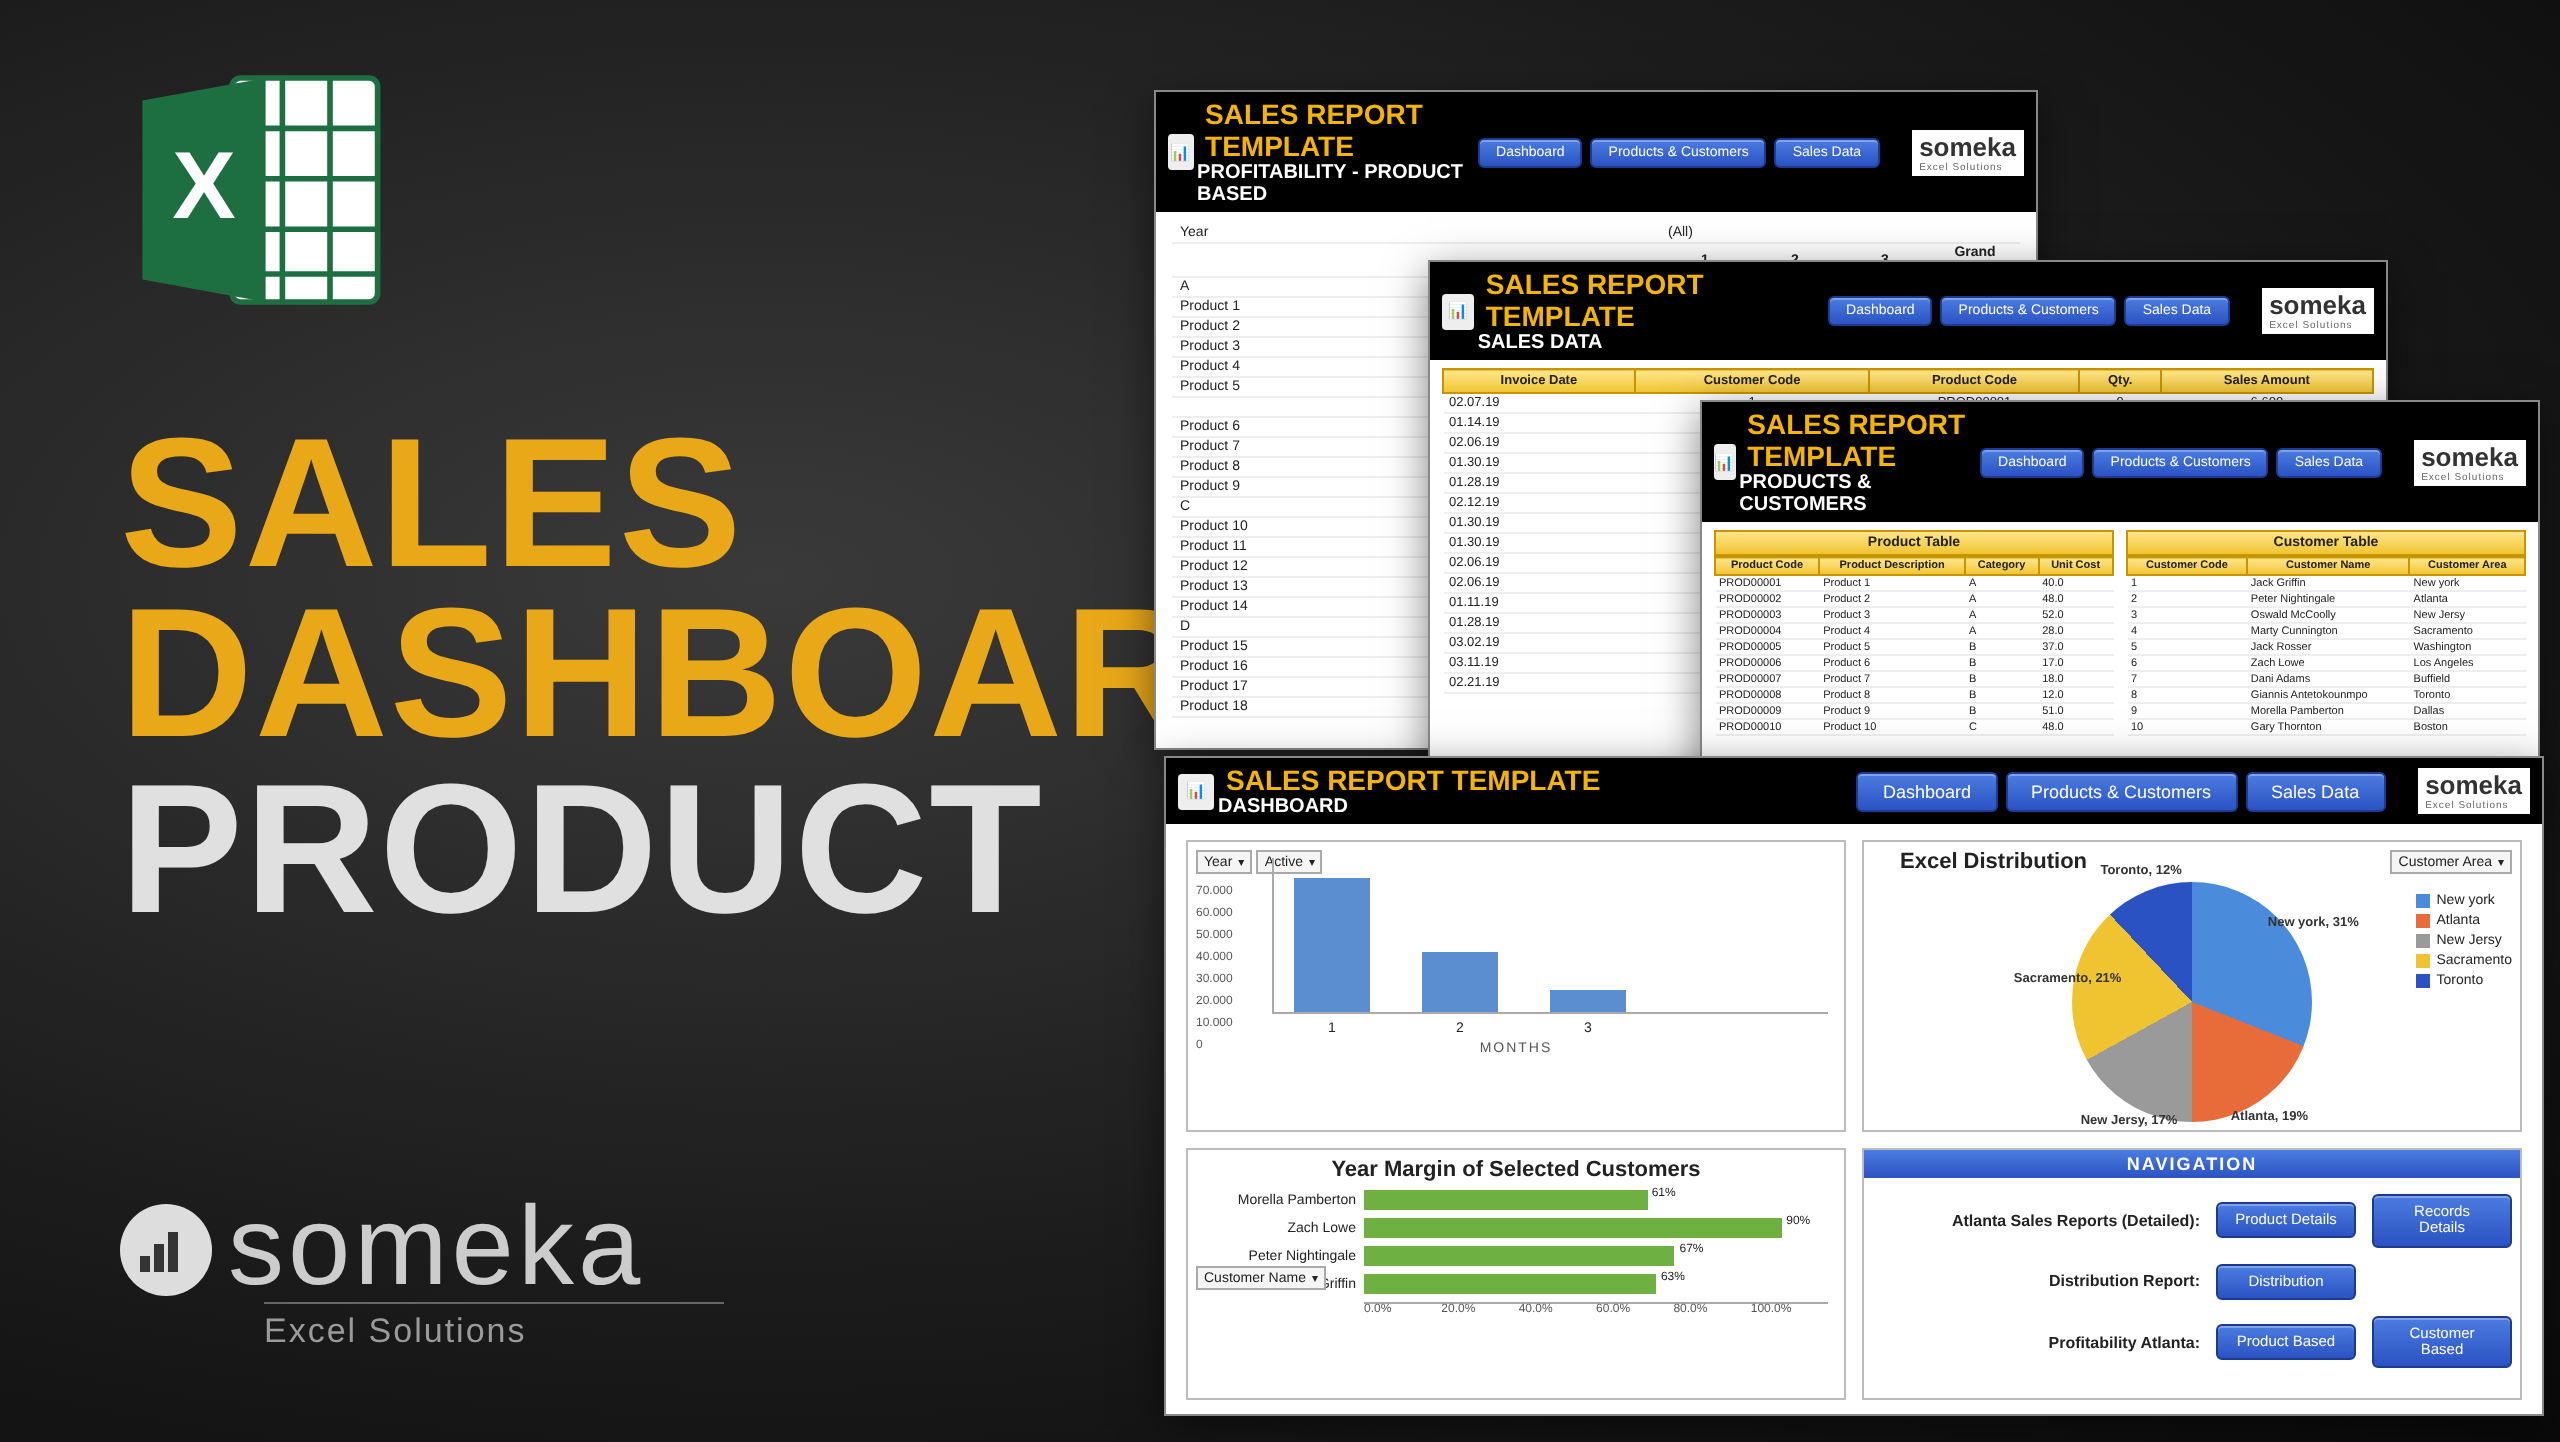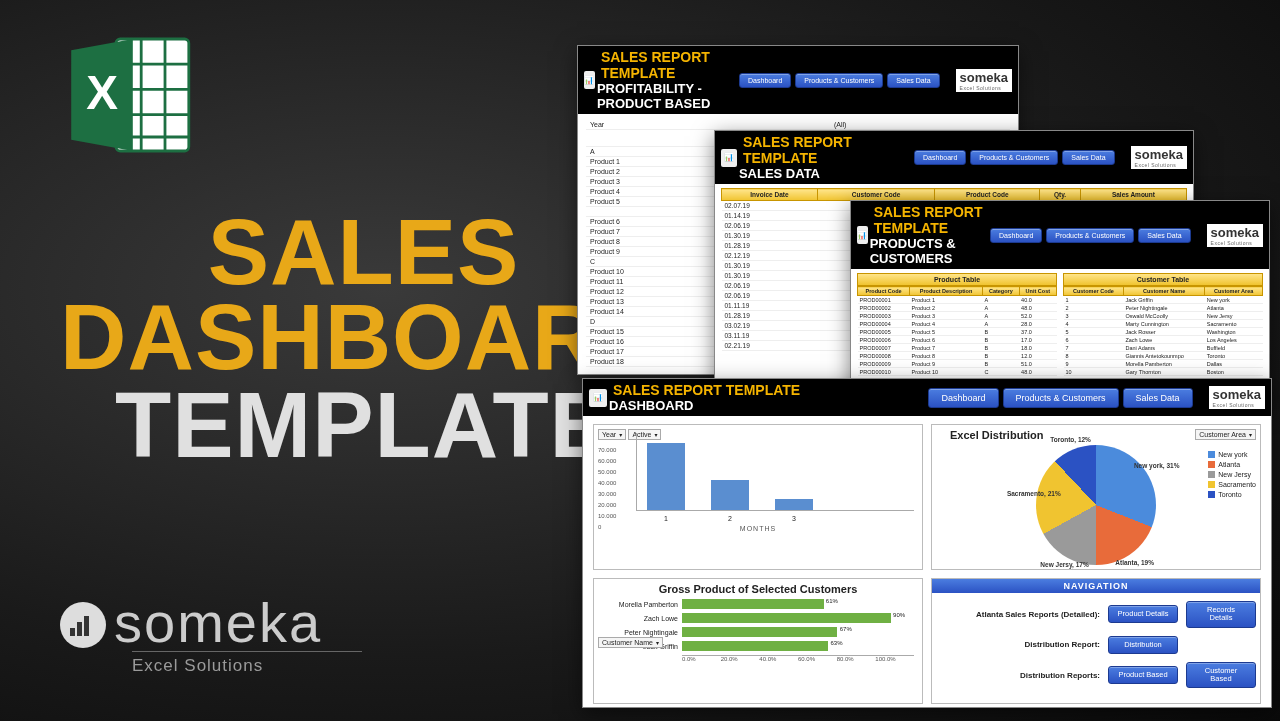--- a/index.html
+++ b/index.html
@@ -4,37 +4,37 @@
 <style>
   * { box-sizing: border-box; margin: 0; padding: 0; }
   body {
     width: 1280px; height: 721px;
     background: radial-gradient(ellipse at 30% 40%, #3a3a3a 0%, #1a1a1a 60%, #0a0a0a 100%);
     font-family: Arial, Helvetica, sans-serif;
     position: relative; overflow: hidden;
   }
   
   .excel-icon { position: absolute; left: 60px; top: 25px; }
-  .title { position: absolute; left: 60px; top: 210px; text-align: center; }
+  .title { position: absolute; left: 60px; top: 210px; }
   .title h1 { font-size: 92px; font-weight: 900; letter-spacing: 1px; line-height: 0.92; }
   .t1 { color:#e8a818; }
   .t2 { color:#e8a818; }
   .t3 { color:#e0e0e0; font-weight:400; font-size:76px; letter-spacing:6px; margin-top:4px;}
   .someka-logo { position:absolute; left:60px; bottom:45px; color:#ccc; }
   .someka-logo .s-main{ font-size:56px; font-weight:400; letter-spacing:2px;}
   .someka-logo .s-sub{ font-size:17px; letter-spacing:1px; color:#9a9a9a; margin-left:72px; margin-top:-4px; border-top:1px solid #666; padding-top:4px; width:230px;}
   .someka-logo .dot{ display:inline-block; width:46px; height:46px; background:#ddd; border-radius:50%; vertical-align:-6px; margin-right:8px; position:relative;}
   .someka-logo .dot svg{position:absolute; left:10px; top:12px;}
 
   
   .card { position:absolute; background:#fff; border:1px solid #888; box-shadow:0 6px 20px rgba(0,0,0,.5); font-size:8px; color:#222; }
   .card .hdr { background:#000; display:flex; align-items:center; padding:3px 6px; gap:6px; }
   .card .hdr .mini-ico{ width:18px; height:18px; background:#eee; border-radius:2px; display:flex; align-items:center; justify-content:center;}
   .card .hdr .ttl { color:#f5b400; font-size:14px; font-weight:700; }
-  .card .hdr .sub { color:#fff; font-size:13px; font-weight:700; margin-left:-4px;}
+  .card .hdr .sub { color:#fff; font-size:10px; font-weight:700; margin-left:-4px;}
   .card .tabs { display:flex; gap:4px; margin-left:auto;}
   .card .tab { background:linear-gradient(#4b7de0,#2b52c3); color:#fff; font-size:7px; padding:3px 8px; border-radius:3px; cursor:pointer; border:1px solid #1c3a90; box-shadow:inset 0 1px 0 rgba(255,255,255,.3); white-space:nowrap;}
   .card .brand { margin-left:10px; background:#fff; padding:1px 4px;}
   .card .brand-t { font-size:13px; font-weight:700; color:#333;}
   .card .brand-s { font-size:5px; color:#666; letter-spacing:.5px;}
 
   
   .c1 { left:577px; top:45px; width:442px; height:330px; }
   .c1 .body{ padding:6px 8px; }
   .c1 table { border-collapse:collapse; width:100%; font-size:7px;}
@@ -116,21 +116,21 @@
       <line x1="40" y1="64" x2="92" y2="64"></line>
         <line x1="40" y1="80" x2="92" y2="80"></line>
     </g>
     <polygon points="8,18 52,10 52,90 8,82" fill="#1d6f42"></polygon>
     <text x="30" y="60" fill="#fff" font-size="34" font-weight="900" text-anchor="middle" font-family="Arial">X</text>
   </svg>
 </div>
 <div class="title">
   <h1 class="t1">SALES</h1>
   <h1 class="t2">DASHBOARD</h1>
-  <h1 class="t3">TEMPLATE</h1>
+  <h1 class="t3">PRODUCT</h1>
 </div>
 <div class="someka-logo">
   <span class="dot">
     <svg width="26" height="22" viewBox="0 0 26 22">
         <rect x="0" y="14" width="5" height="8" fill="#333"></rect>
         <rect x="7" y="8" width="5" height="14" fill="#333"></rect>
         <rect x="14" y="2" width="5" height="20" fill="#333"></rect>
       </svg>
   </span><span class="s-main">someka</span>
   <div class="s-sub">Excel Solutions</div>
@@ -711,21 +711,21 @@
             <span>Sacramento</span>
           </div>
           <div>
             <span class="sw" style="background:#2b52c3"></span>
             <span>Toronto</span>
           </div>
         </div>
     </div>
 
     <div class="panel">
-      <h3>Gross Product of Selected Customers</h3>
+      <h3>Year Margin of Selected Customers</h3>
       <div style="position:absolute; left:4px; top:58px;">
         <span class="slicer">
             <span>Customer Name</span>
             <span class="fi">▾</span>
           </span>
       </div>
       <div class="hbars" id="hbars" style="margin-left:4px;">
           <div class="hbar-row">
             <div class="nm">Morella Pamberton</div>
             <div class="track">
@@ -771,19 +771,19 @@
         <div class="lbl">Atlanta Sales Reports (Detailed):</div>
         <div class="nbtn">Product Details</div>
         <div class="nbtn">Records Details</div>
       </div>
       <div class="navrow">
         <div class="lbl">Distribution Report:</div>
         <div class="nbtn">Distribution</div>
         <div style="width:70px;"></div>
       </div>
       <div class="navrow">
-        <div class="lbl">Distribution Reports:</div>
+        <div class="lbl">Profitability Atlanta:</div>
         <div class="nbtn">Product Based</div>
         <div class="nbtn">Customer Based</div>
       </div>
     </div>
   </div>
 </div>
 
 </body></html>

